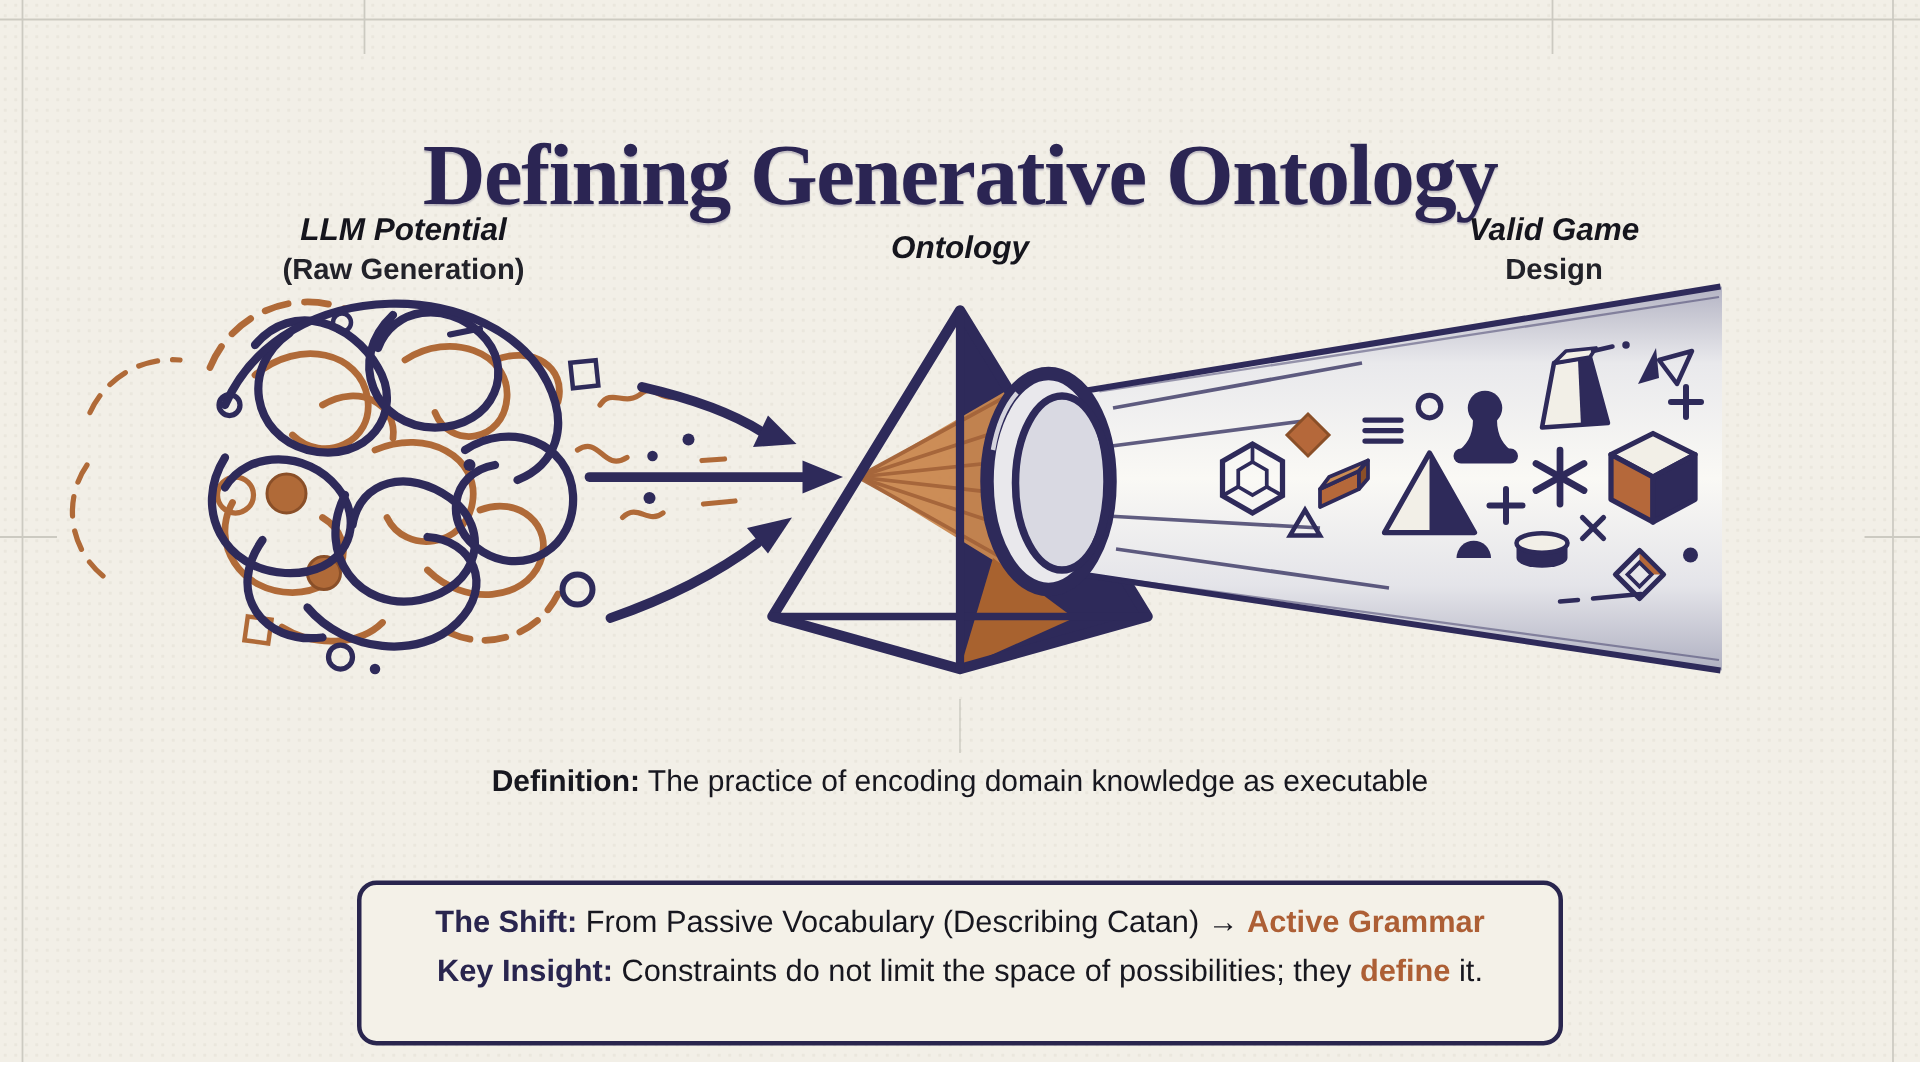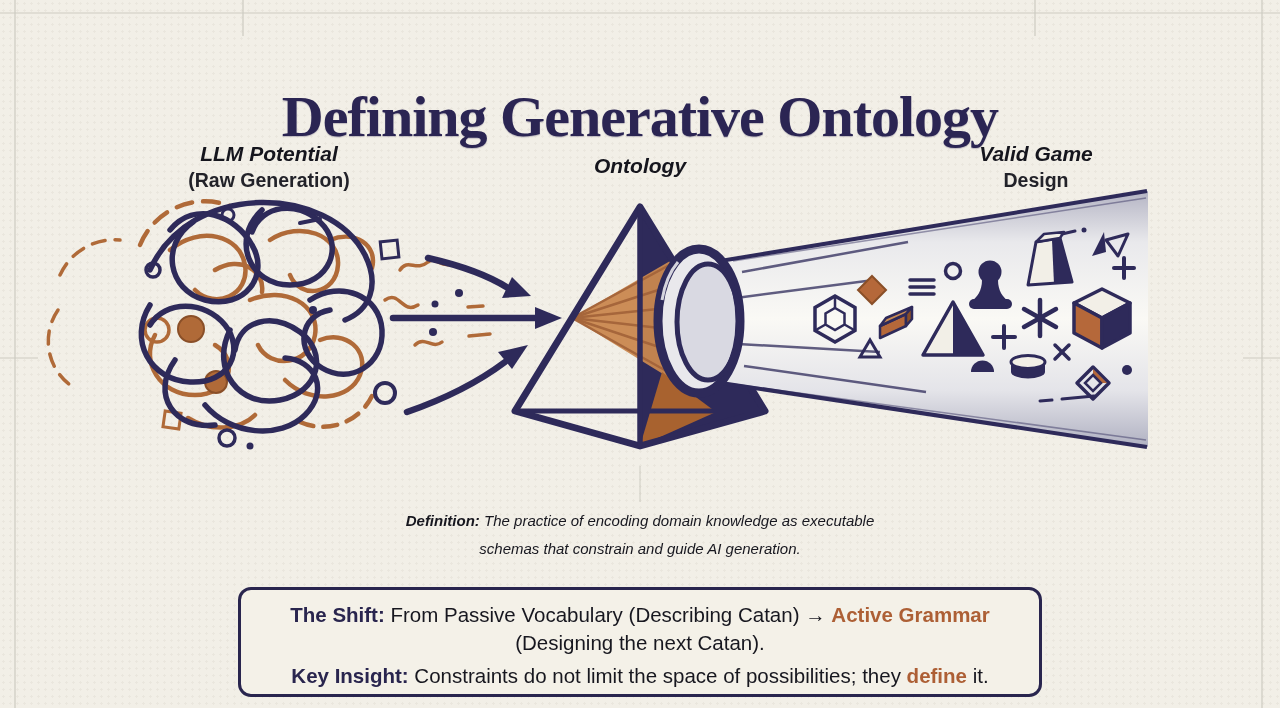--- a/index.html
+++ b/index.html
@@ -19,21 +19,21 @@
     text-shadow:0 1px 1px rgba(43,37,83,0.25);
   }
   .col-head{position:absolute;text-align:center;line-height:27px;}
   .col-head .t{font-size:21px;font-weight:700;color:#15151d;font-style:italic;}
   .col-head .s{font-size:19.5px;color:#222229;font-weight:bold;}
   .col-llm{left:119px;top:140px;width:300px;}
   .col-ont{left:490px;top:140px;width:300px;margin-top:12px;}
   .col-valid{left:926px;top:140px;width:220px;}
   .definition{
     position:absolute;left:0;top:507px;width:1280px;text-align:center;
-    font-size:15px;line-height:28px;color:#17171f;font-style:italic;
+    font-size:20px;line-height:28px;color:#17171f;
   }
   .definition b{font-weight:700;}
   .shift-box{
     position:absolute;left:238px;top:587px;width:804px;height:110px;
     box-sizing:border-box;border:3.5px solid #29254e;border-radius:13px;
     background:#f4f1e8;text-align:center;font-size:20.5px;line-height:28px;
     padding-top:11px;
   }
   .shift-box .lbl{font-weight:700;color:#29254e;}
   .shift-box .hl{font-weight:700;color:#ad5f35;}
@@ -293,22 +293,20 @@
   <div class="col-head col-ont">
     <div class="t">Ontology</div>
   </div>
   <div class="col-head col-valid">
     <div class="t">Valid Game</div>
     <div class="s">Design</div>
   </div>
 
   <div class="definition">
     <div><b>Definition:</b><span> The practice of encoding domain knowledge as executable</span></div>
-    <div>schemas that constrain and guide AI generation.</div>
   </div>
 
   <div class="shift-box">
     <div><span class="lbl">The Shift:</span><span> From Passive Vocabulary (Describing Catan) → </span><span class="hl">Active Grammar</span></div>
-    <div>(Designing the next Catan).</div>
     <div class="insight"><span class="lbl">Key Insight:</span><span> Constraints do not limit the space of possibilities; they </span><span class="hl">define</span><span> it.</span></div>
   </div>
 
 </div>
 
 </body></html>

